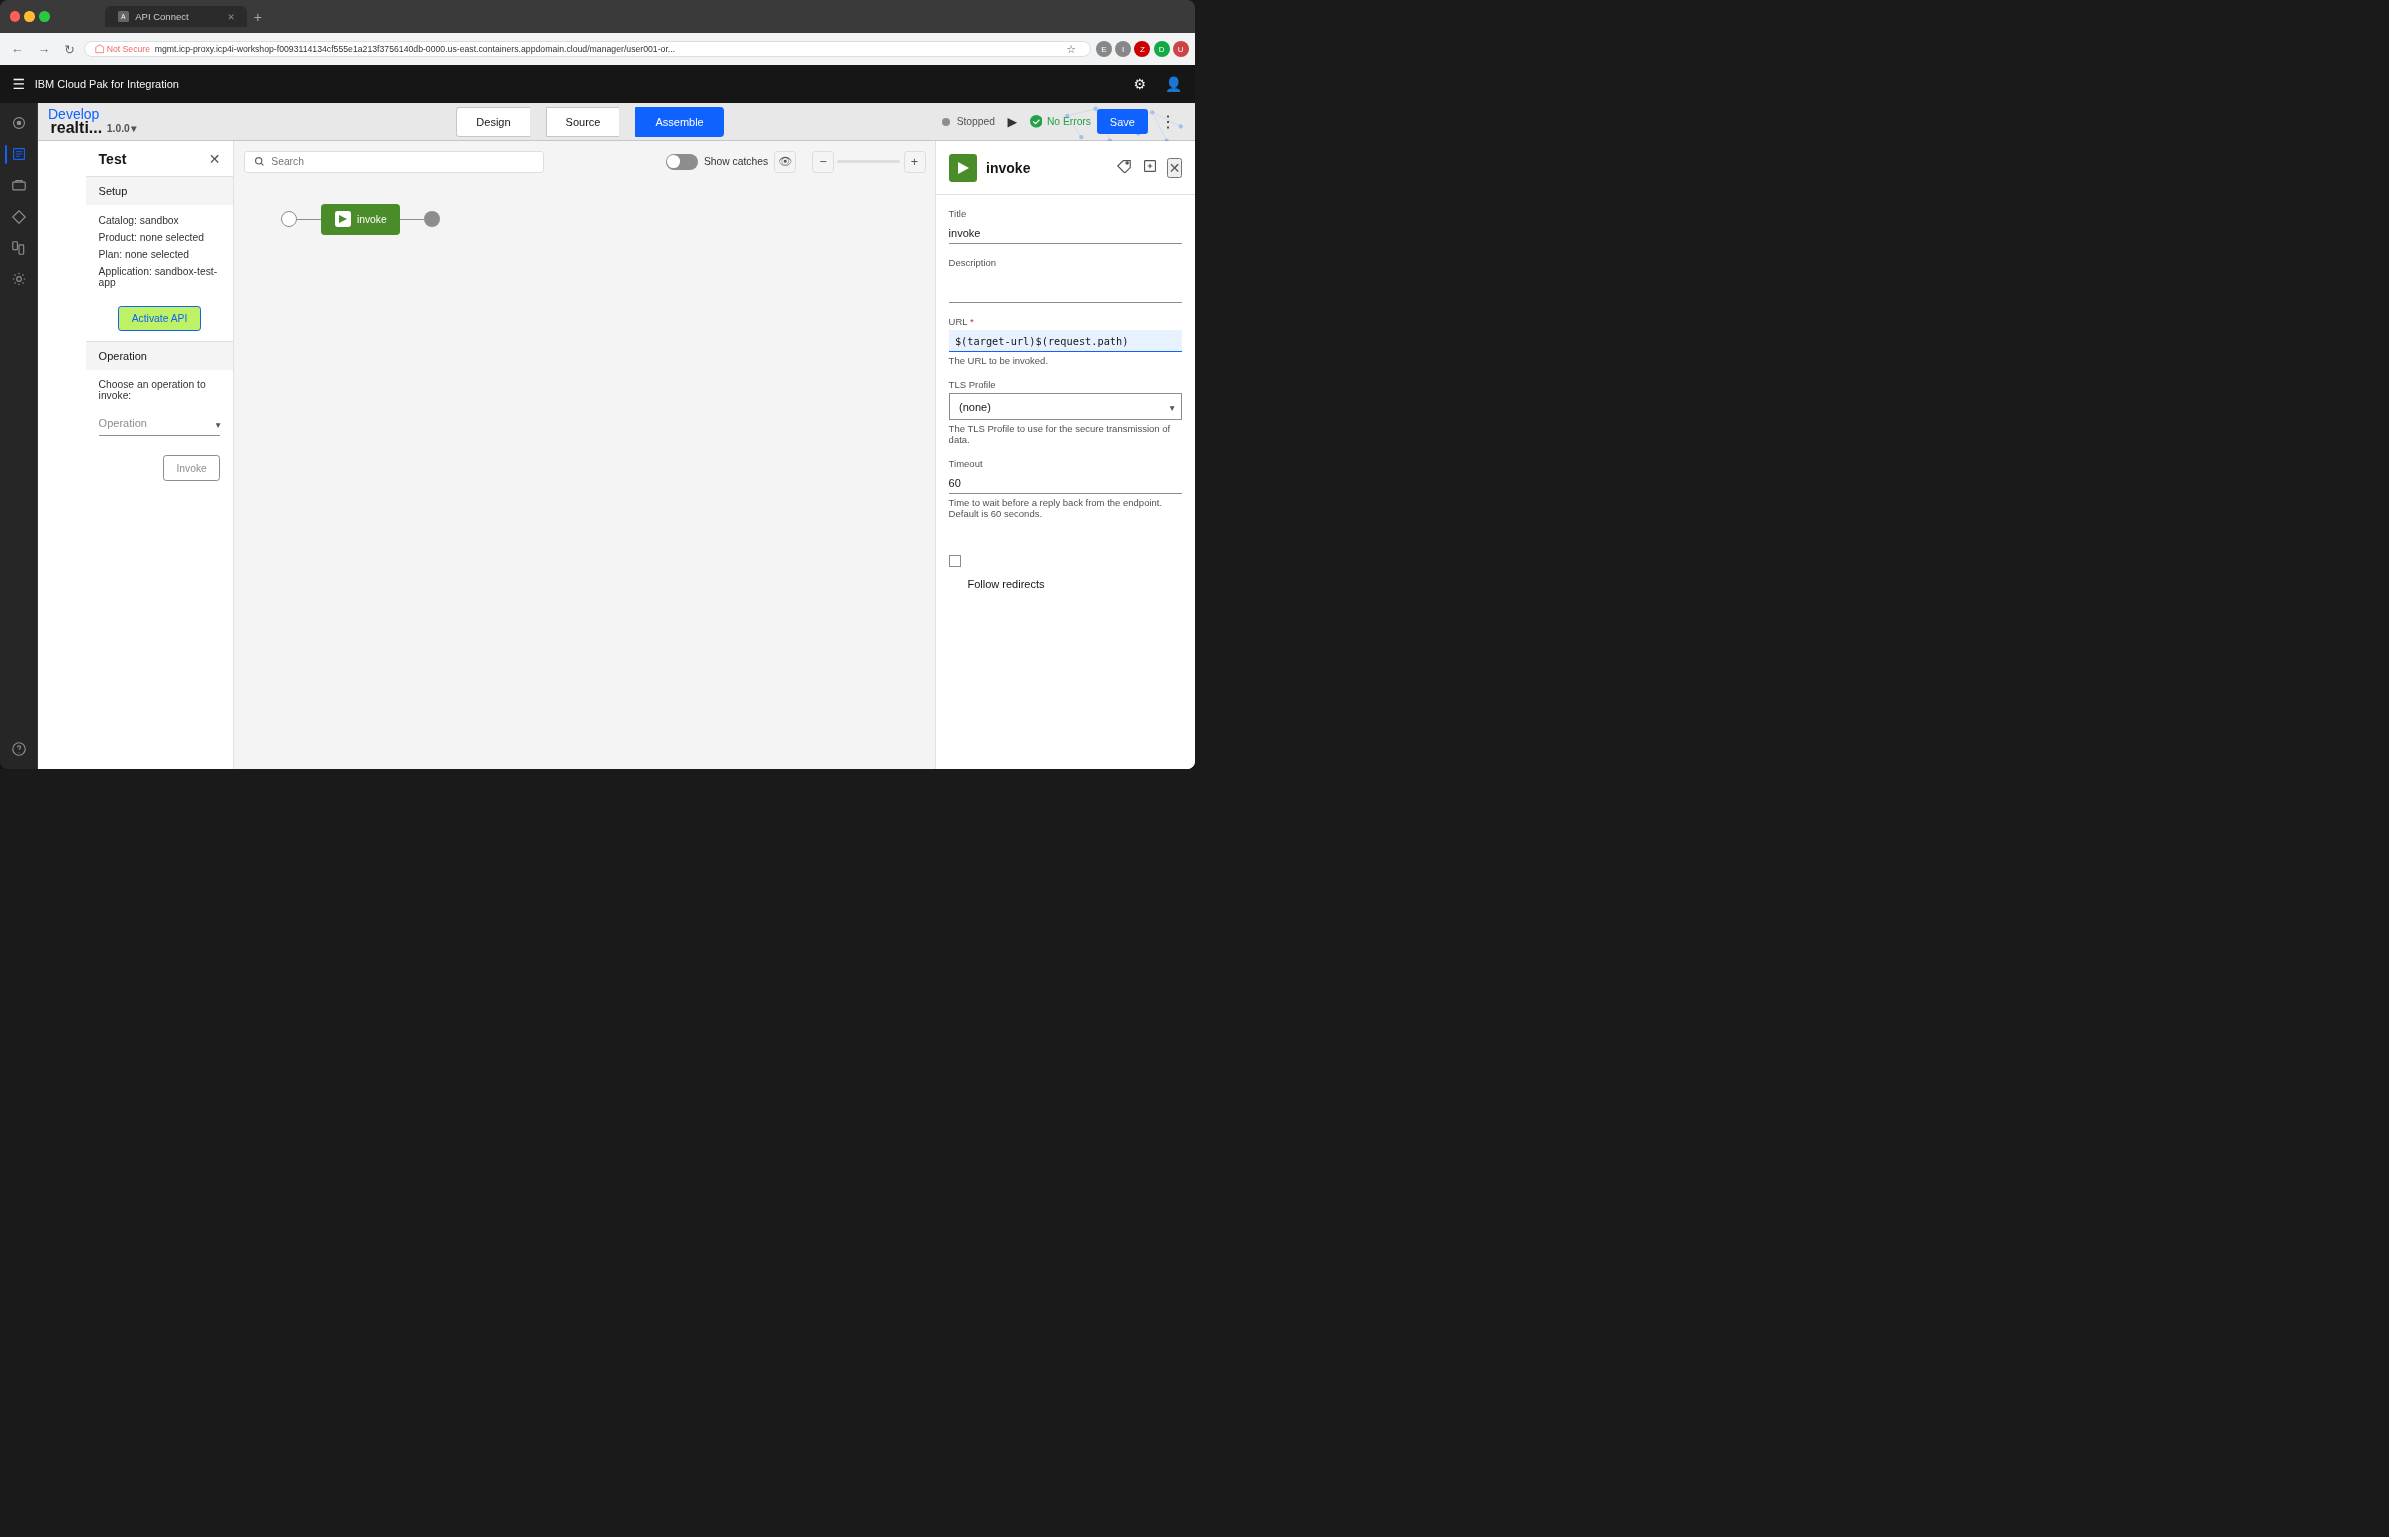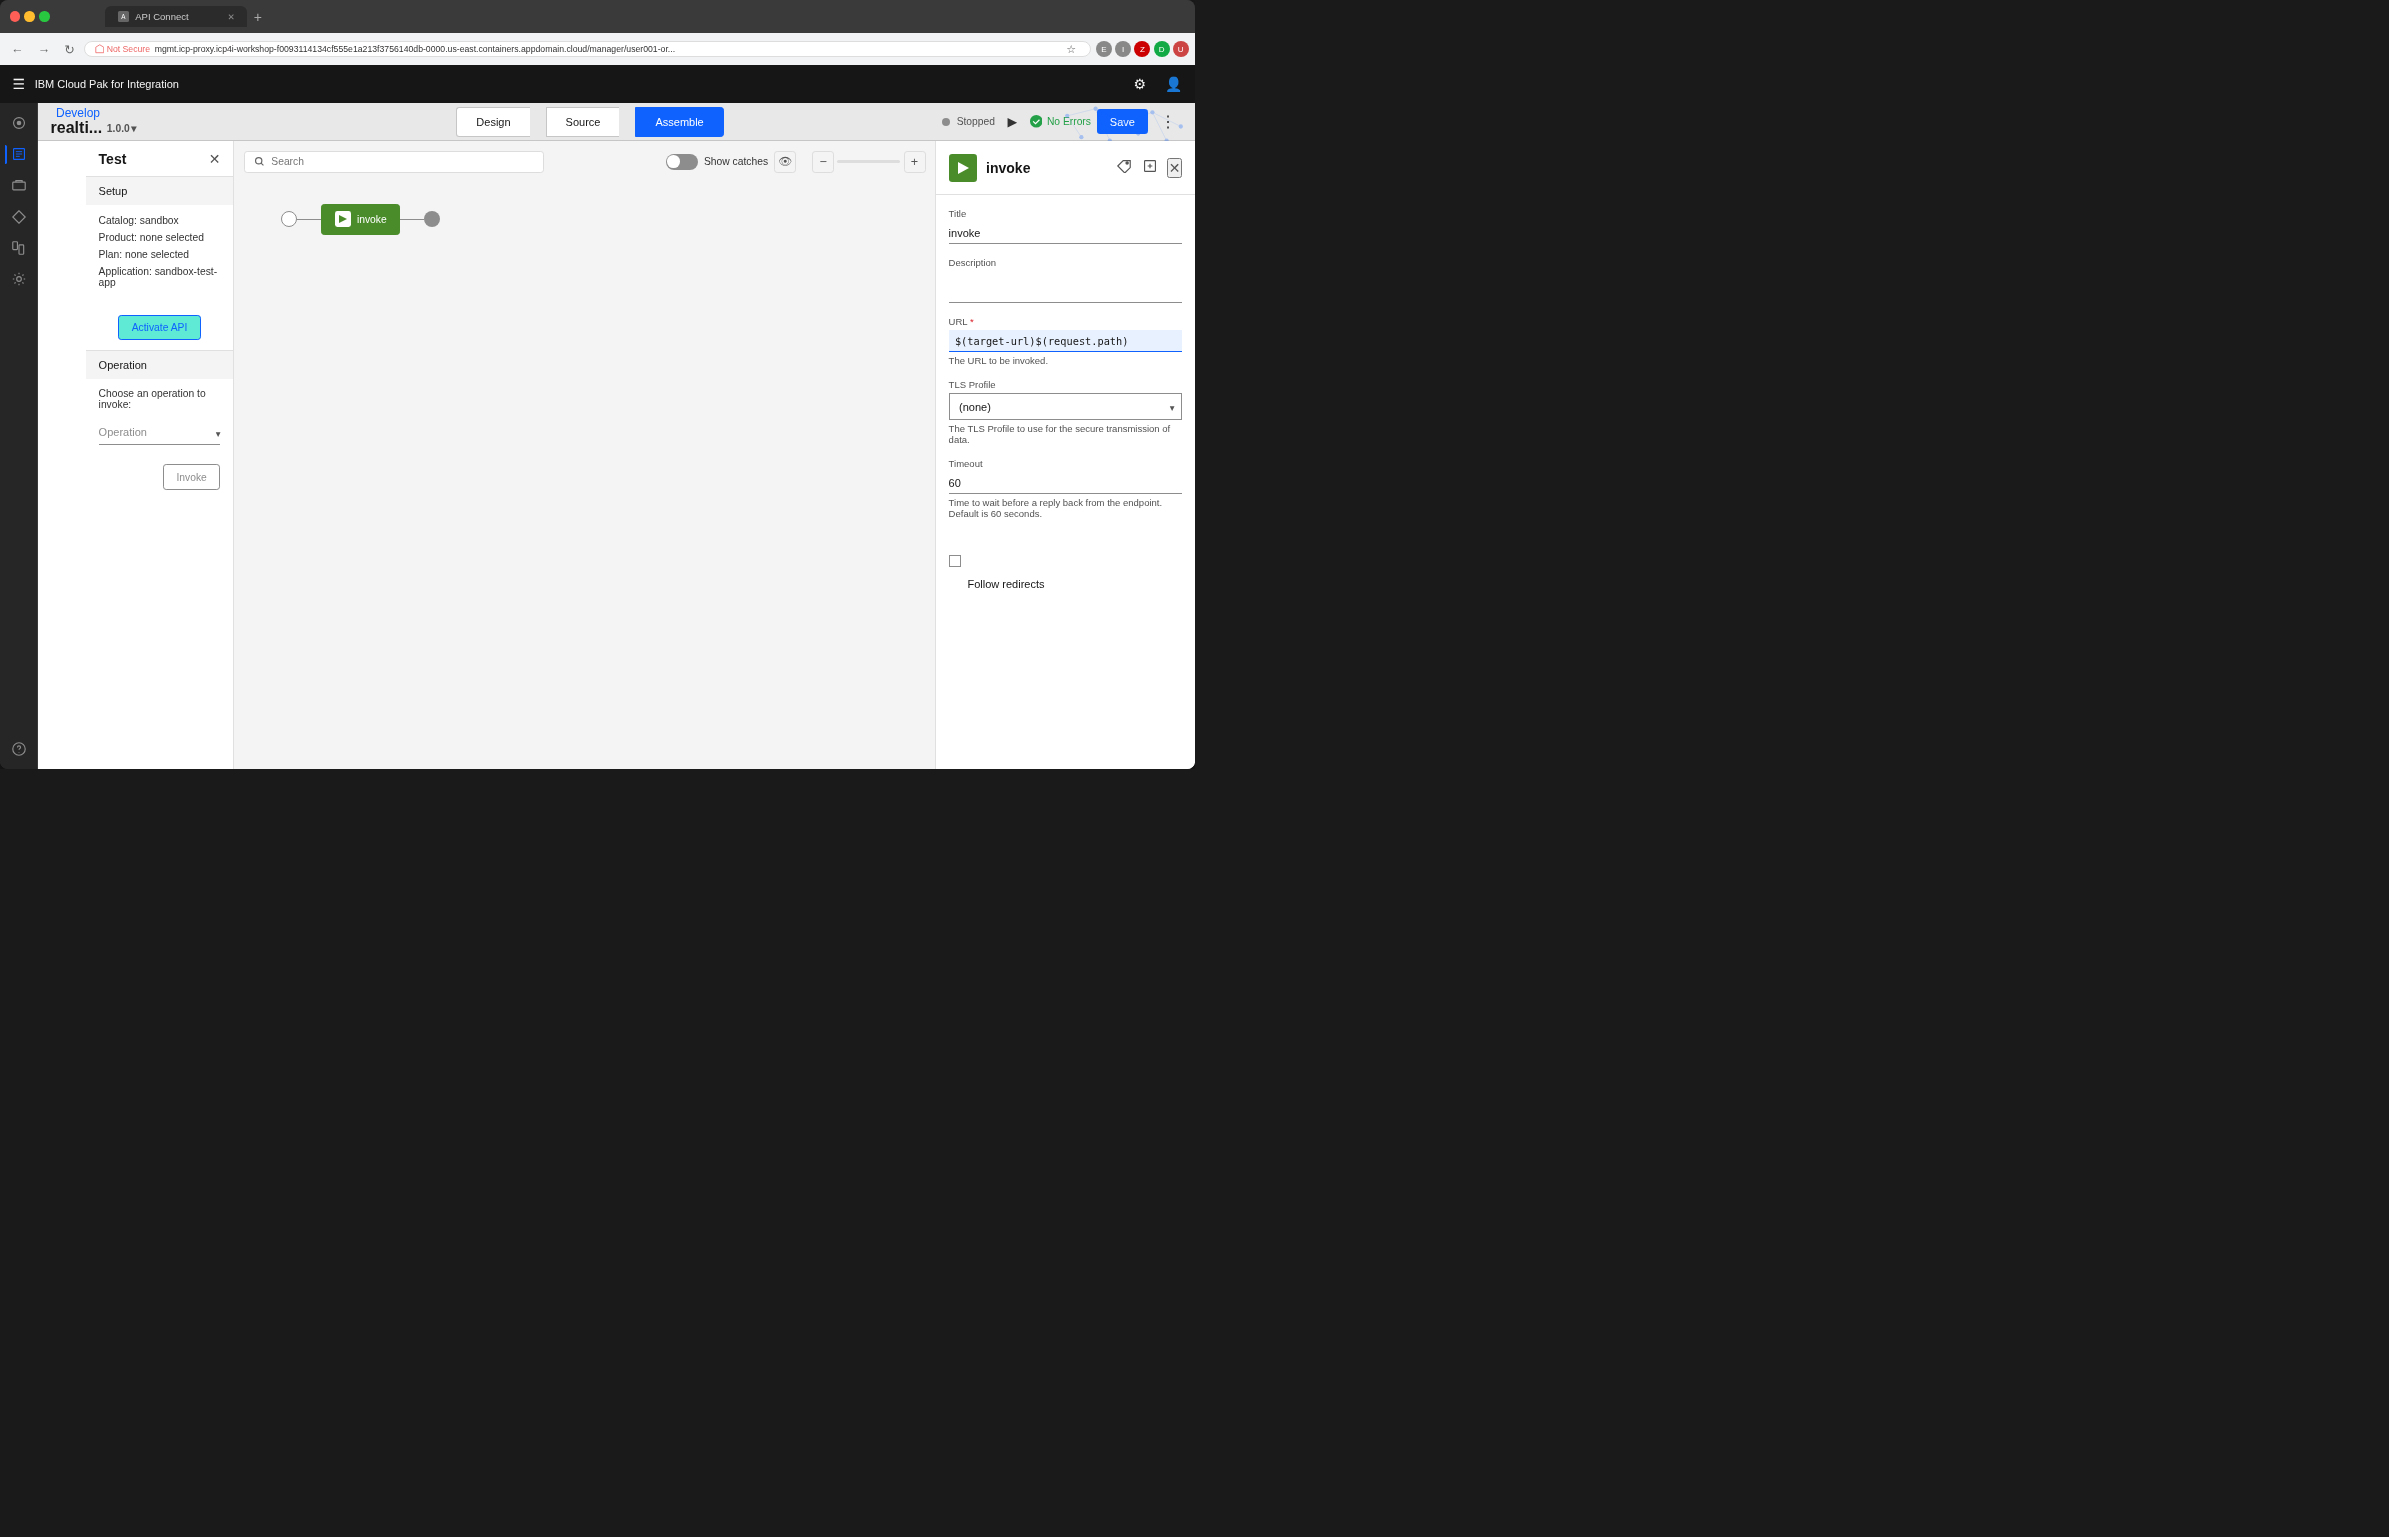--- a/index.html
+++ b/index.html
@@ -45,21 +45,21 @@
     .sidebar-icon { width: 28px; height: 28px; display: flex; align-items: center; justify-content: center; color: #8d8d8d; cursor: pointer; border-radius: 3.2px; font-size: 12.6px; }
     .sidebar-icon.active-bar { position: relative; }
     .sidebar-icon.active-bar::before { content: ''; position: absolute; left: 0; top: 4.7px; bottom: 4.7px; width: 2.4px; background: #0f62fe; border-radius: 0 1.6px 1.6px 0; }
     .sidebar-help { margin-top: auto; }
 
     
     .content-area { flex: 1; display: flex; flex-direction: column; background: #f4f4f4; overflow: hidden; }
 
     
     .toolbar { background: #e8e8e8; border-bottom: 0.8px solid #c6c6c6; padding: 0 12.6px; display: flex; align-items: center; height: 38px; gap: 6.3px; position: relative; }
-    .breadcrumb { font-size: 12px; color: #0f62fe; cursor: pointer; position: absolute; left: 18px; top: 3.2px; }
+    .breadcrumb { font-size: 14px; color: #0f62fe; cursor: pointer; position: absolute; left: 10px; top: 3.2px; }
     .api-name { font-size: 16px; font-weight: 600; color: #161616; position: absolute; left: 12.6px; top: 16px; display: flex; align-items: center; gap: 4.7px; }
     .api-name-label { font-size: 16px; font-weight: 600; }
     .version-badge { font-size: 10.3px; color: #525252; display: flex; align-items: center; gap: 1.6px; cursor: pointer; }
 
     .toolbar-left { display: flex; flex-direction: column; margin-right: auto; }
     .toolbar-tabs { display: flex; align-items: center; gap: 16px; margin: 0 auto; }
     .toolbar-tab { padding: 8px 19px; font-size: 11px; border: 0.8px solid #c6c6c6; background: white; color: #161616; cursor: pointer; border-right: none; }
     .toolbar-tab:first-child { border-radius: 3.2px 0 0 3.2px; }
     .toolbar-tab:last-child { border-radius: 0 3.2px 3.2px 0; border-right: 0.8px solid #c6c6c6; }
     .toolbar-tab.active { background: #0f62fe; color: white; border-color: #0f62fe; }
@@ -129,21 +129,21 @@
     
     .left-panel { width: 196px; background: white; border-right: 0.8px solid #e0e0e0; display: flex; flex-direction: column; overflow: hidden; padding-left: 48px; }
     .test-header { padding: 9.5px 12.6px; border-bottom: 0.8px solid #e0e0e0; display: flex; align-items: center; justify-content: space-between; }
     .test-title { font-size: 14px; font-weight: 600; color: #161616; }
     .test-close { background: none; border: none; font-size: 14px; color: #555; cursor: pointer; }
 
     .test-section { border-bottom: 0.8px solid #e0e0e0; }
     .test-section-header { padding: 8px 12.6px; background: #f4f4f4; font-size: 11px; font-weight: 500; color: #161616; }
     .test-section-body { padding: 9.5px 12.6px; display: flex; flex-direction: column; gap: 6.3px; }
     .test-info-row { font-size: 10.3px; color: #333; }
-    .activate-api-btn { background: #5eead4; color: #0f62fe; border: 0.8px solid #0f62fe; padding: 6.3px 12.6px; font-size: 10.3px; border-radius: 3.2px; cursor: pointer; align-self: center; margin-top: 20px; }
+    .activate-api-btn { background: #bef264; color: #0f62fe; border: 0.8px solid #0f62fe; padding: 6.3px 12.6px; font-size: 10.3px; border-radius: 3.2px; cursor: pointer; align-self: center; margin-top: 11px; }
 
     .operation-section { padding: 0; }
     .operation-header { padding: 8px 12.6px; background: #f4f4f4; font-size: 11px; font-weight: 500; color: #161616; }
     .operation-body { padding: 9.5px 12.6px; }
     .op-instruction { font-size: 10.3px; color: #333; margin-bottom: 9.5px; }
     .op-select-wrap { position: relative; }
     .op-select { width: 100%; border: none; border-bottom: 0.8px solid #8d8d8d; padding: 6.3px 0; font-size: 11px; color: #8d8d8d; background: transparent; appearance: none; outline: none; cursor: pointer; }
     .op-select-arrow { position: absolute; right: 0; top: 50%; transform: translateY(-50%); font-size: 9.5px; color: #555; }
     .invoke-op-btn { background: white; color: #8d8d8d; border: 0.8px solid #8d8d8d; padding: 6.3px 12.6px; font-size: 10.3px; border-radius: 3.2px; cursor: pointer; float: right; margin-top: 19px; }
 

